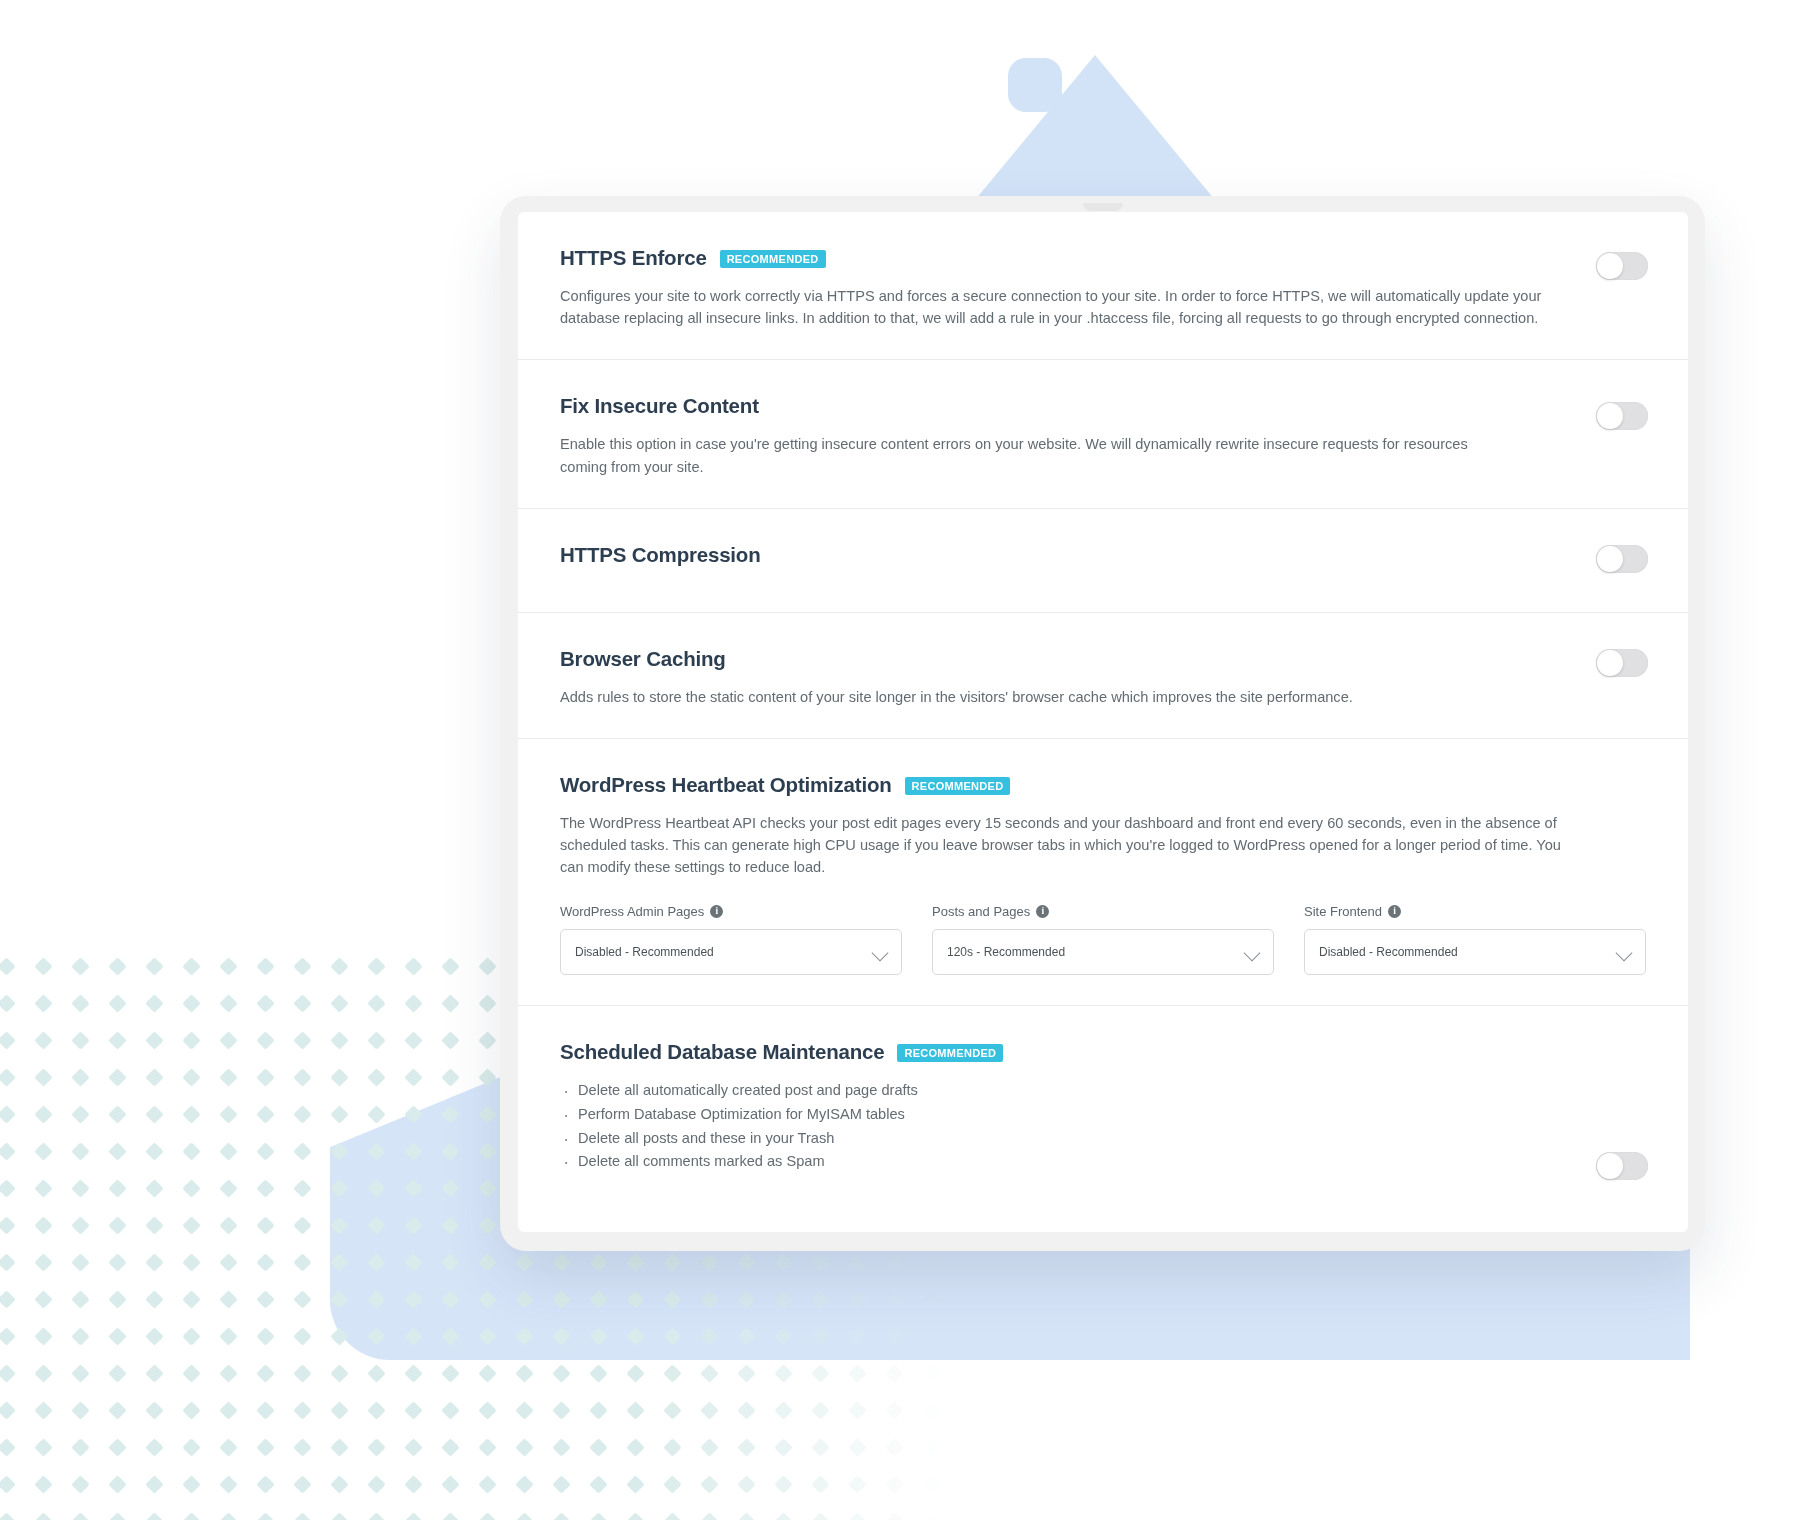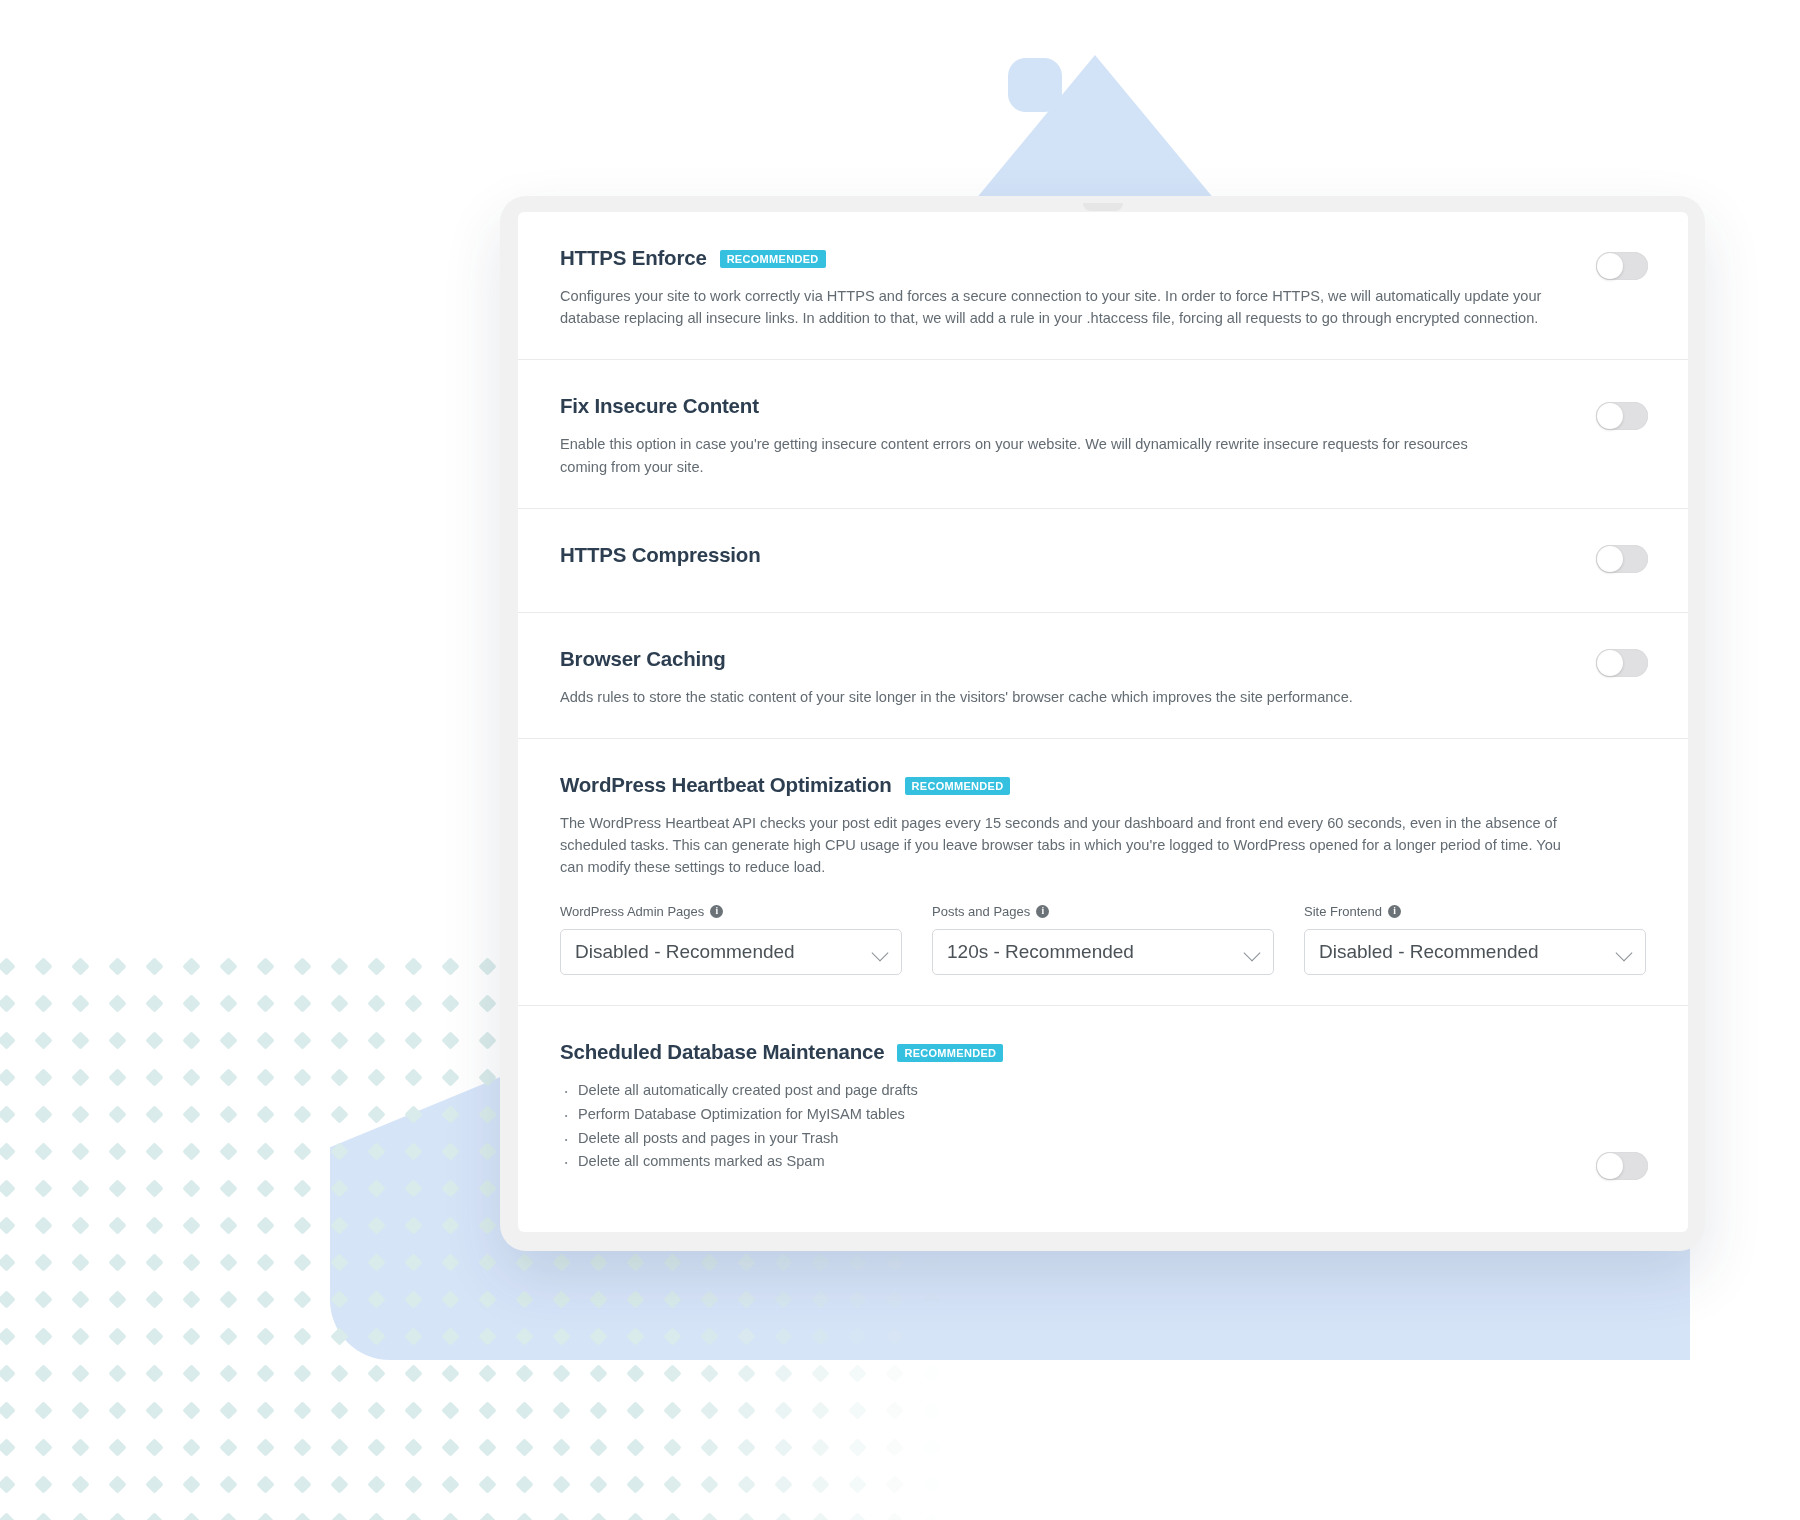--- a/index.html
+++ b/index.html
@@ -210,21 +210,21 @@
   }
   .select-box {
     position: relative;
     height: 44px;
     border: 1px solid #d6d9dd;
     border-radius: 5px;
     background: #ffffff;
     display: flex;
     align-items: center;
     padding: 0 14px;
-    font-size: 19px;
+    font-size: 12px;
     color: #4b5257;
   }
   .chev {
     position: absolute;
     right: 15px;
     top: 17px;
     width: 11px;
     height: 11px;
     border-right: 1.6px solid #8b9197;
     border-bottom: 1.6px solid #8b9197;
@@ -771,21 +771,21 @@
   </div>
 
   <div class="section">
     <div class="sec-head">
       <span class="sec-title">Scheduled Database Maintenance</span>
       <span class="badge">RECOMMENDED</span>
     </div>
     <ul class="bullets" id="maintenance-tasks">
         <li>Delete all automatically created post and page drafts</li>
         <li>Perform Database Optimization for MyISAM tables</li>
-        <li>Delete all posts and pages in your Trash</li>
+        <li>Delete all posts and these in your Trash</li>
         <li>Delete all comments marked as Spam</li>
       </ul>
     <div class="toggle t-db">
       <div class="knob"></div>
     </div>
   </div>
 
 </div>
 
 </body></html>

